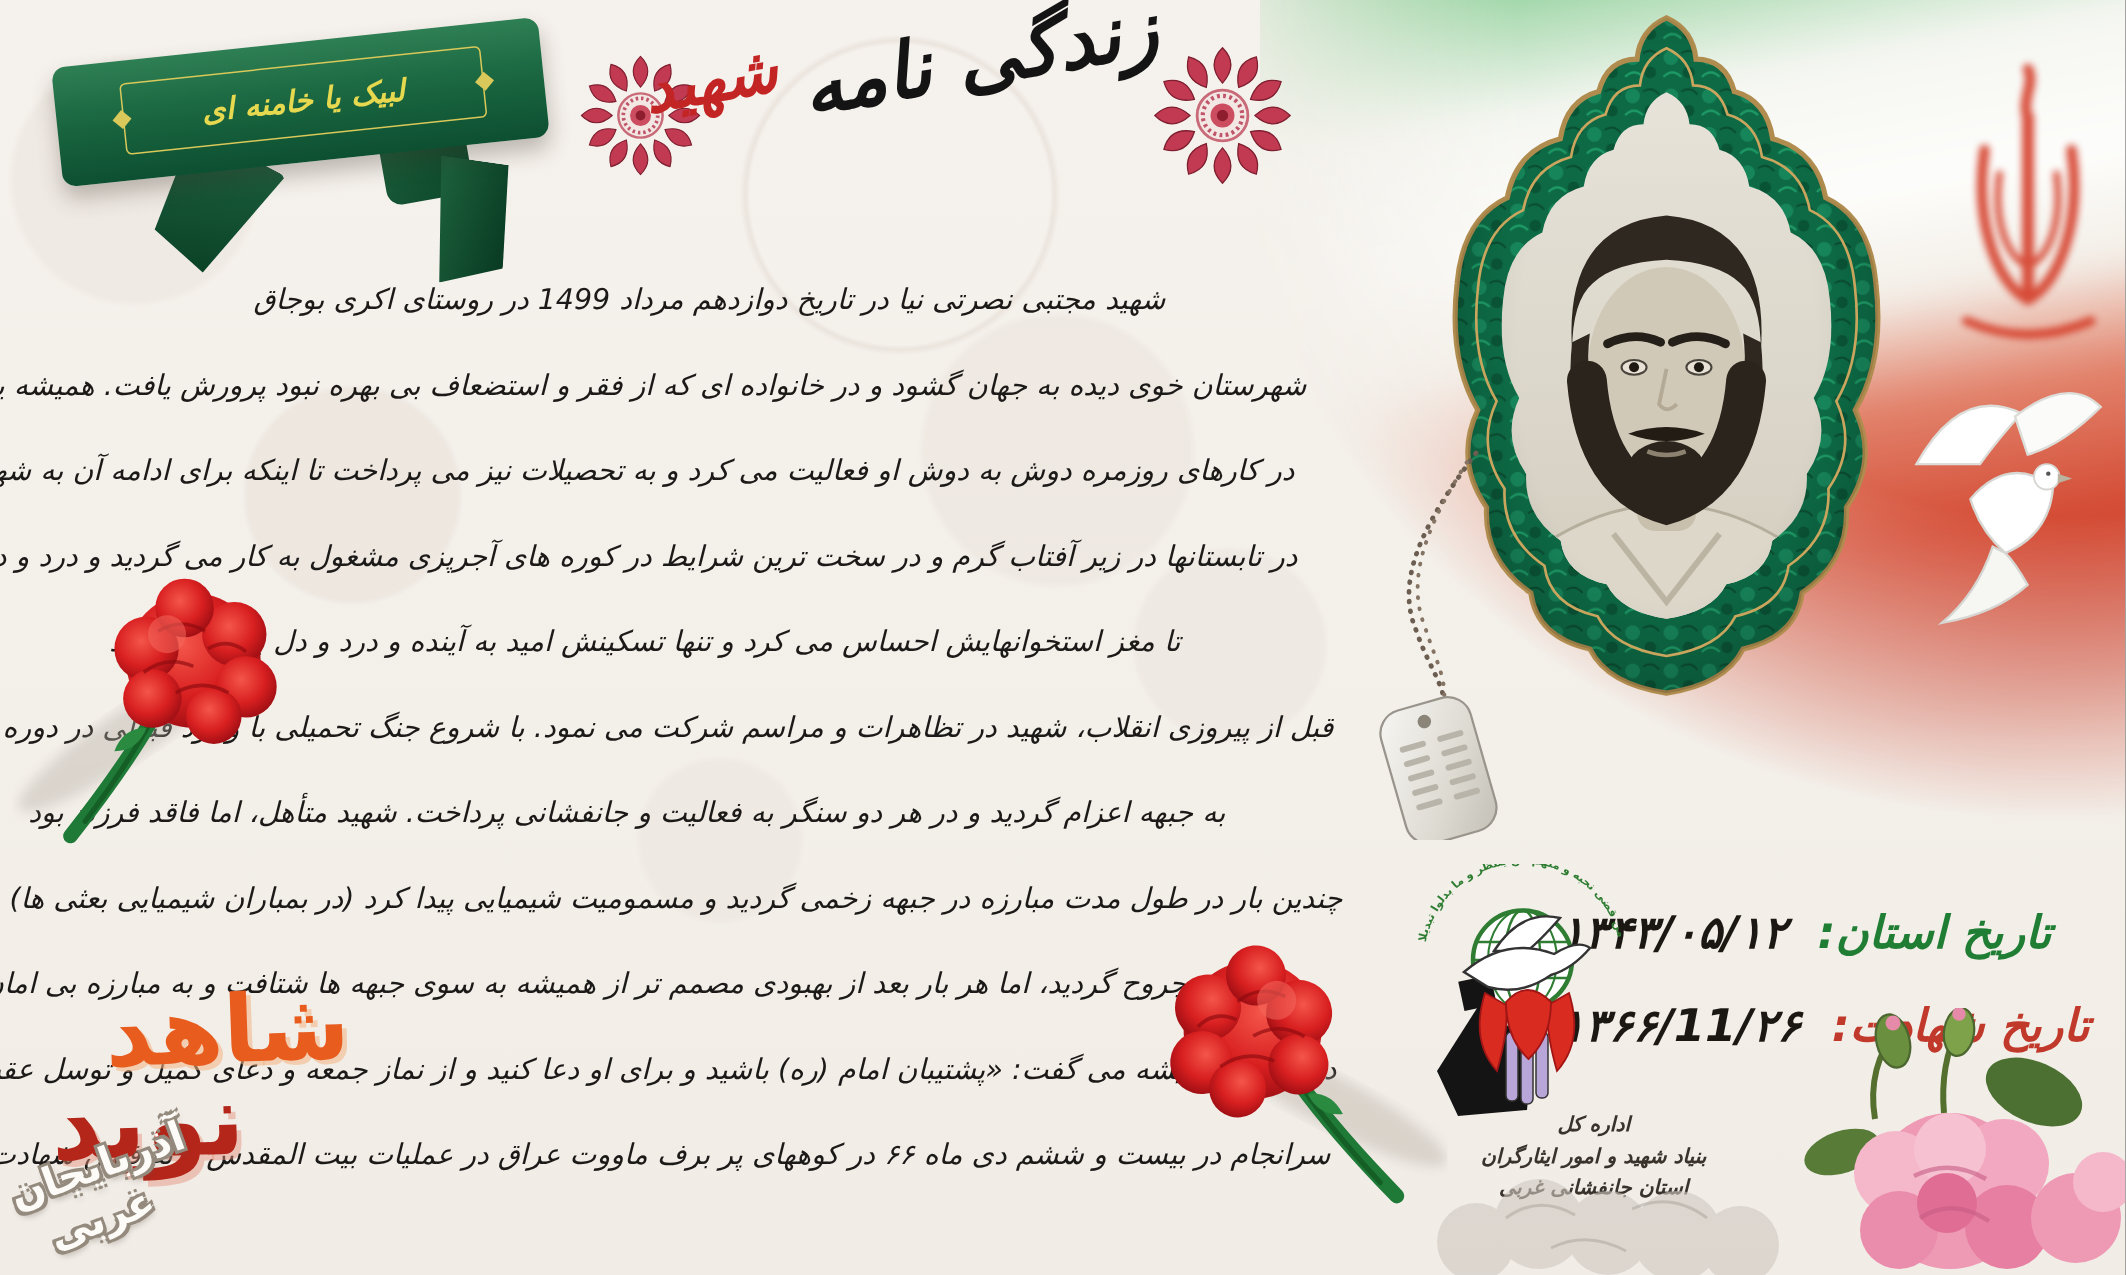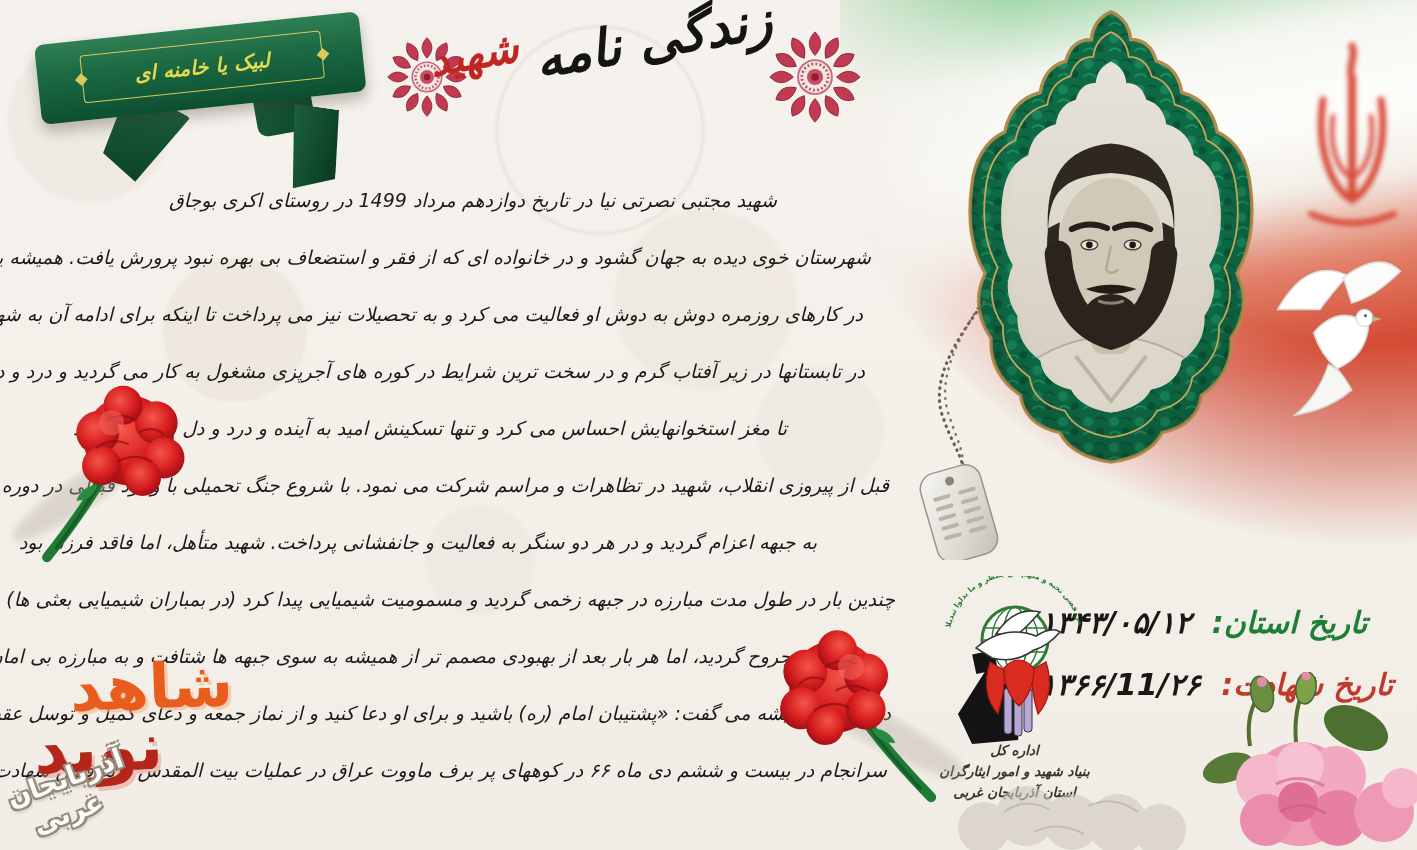--- a/index.html
+++ b/index.html
@@ -82,21 +82,21 @@
   .name-prefix{font-size:34px;font-weight:700;font-style:italic;color:#c03028;vertical-align:6px;}
   .name-main{font-size:46px;font-weight:700;font-style:italic;color:#17140f;margin-right:14px;}
   .dates{right:24px;top:592px;direction:rtl;text-align:left;}
   .date-row{height:62px;line-height:62px;font-size:30px;font-weight:700;font-style:italic;white-space:nowrap;}
   .date-label.birth{color:#1f7e34;}
   .date-label.death{color:#c0392b;}
   .date-value{color:#1b1814;margin-right:10px;}
 
   
   .foundation{left:928px;top:576px;width:175px;height:170px;}
-  .foundation-caption{left:912px;top:740px;width:205px;direction:rtl;text-align:center;
+  .foundation-caption{left:960px;top:740px;width:205px;direction:rtl;text-align:center;
     font-size:13.5px;font-weight:700;font-style:italic;color:#39332c;line-height:21px;}
 
   
   .navid{left:4px;top:648px;width:260px;height:202px;}
   .navid-top{position:absolute;left:66px;top:2px;font-size:62px;font-weight:900;color:#e85c1e;
     direction:rtl;transform:rotate(-2deg);text-shadow:3px 3px 0 rgba(243,178,130,.55);}
   .navid-bottom{position:absolute;left:30px;top:62px;font-size:66px;font-weight:900;color:#b4261a;
     direction:rtl;transform:rotate(-2deg);text-shadow:3px 4px 0 rgba(226,142,120,.45);}
   .navid-region{position:absolute;left:6px;top:112px;transform:rotate(-20deg);direction:rtl;
     color:#fdfbf7;font-weight:900;line-height:34px;text-align:center;
@@ -354,21 +354,21 @@
       <rect x="86" y="114" width="8" height="46" rx="3.5" fill="#b9a6d8"></rect>
       <rect x="96" y="112" width="8" height="44" rx="3.5" fill="#b9a6d8"></rect>
     </g>
     <path d="M62 86 Q52 118 70 138 Q78 110 76 94 Z" fill="#d92b20" stroke="#a01515" stroke-width="1.2"></path>
     <path d="M118 86 Q128 118 110 138 Q102 110 104 94 Z" fill="#d92b20" stroke="#a01515" stroke-width="1.2"></path>
     <path d="M76 92 Q90 76 106 92 Q106 116 91 130 Q76 116 76 92 Z" fill="#d92b20" stroke="#a01515" stroke-width="1.2"></path>
   </svg>
   <div class="abs foundation-caption">
     <div>اداره کل</div>
     <div>بنیاد شهید و امور ایثارگران</div>
-    <div>استان آذربایجان غربی</div>
+    <div>استان جانفشانی غربی</div>
   </div>
 
   <div class="abs navid">
     <span class="navid-top">شاهد</span>
     <span class="navid-bottom">نوید</span>
     <span class="navid-region">
       <span class="r1">آذربایجان</span>
       <span class="r2">غربی</span>
     </span>
   </div>

